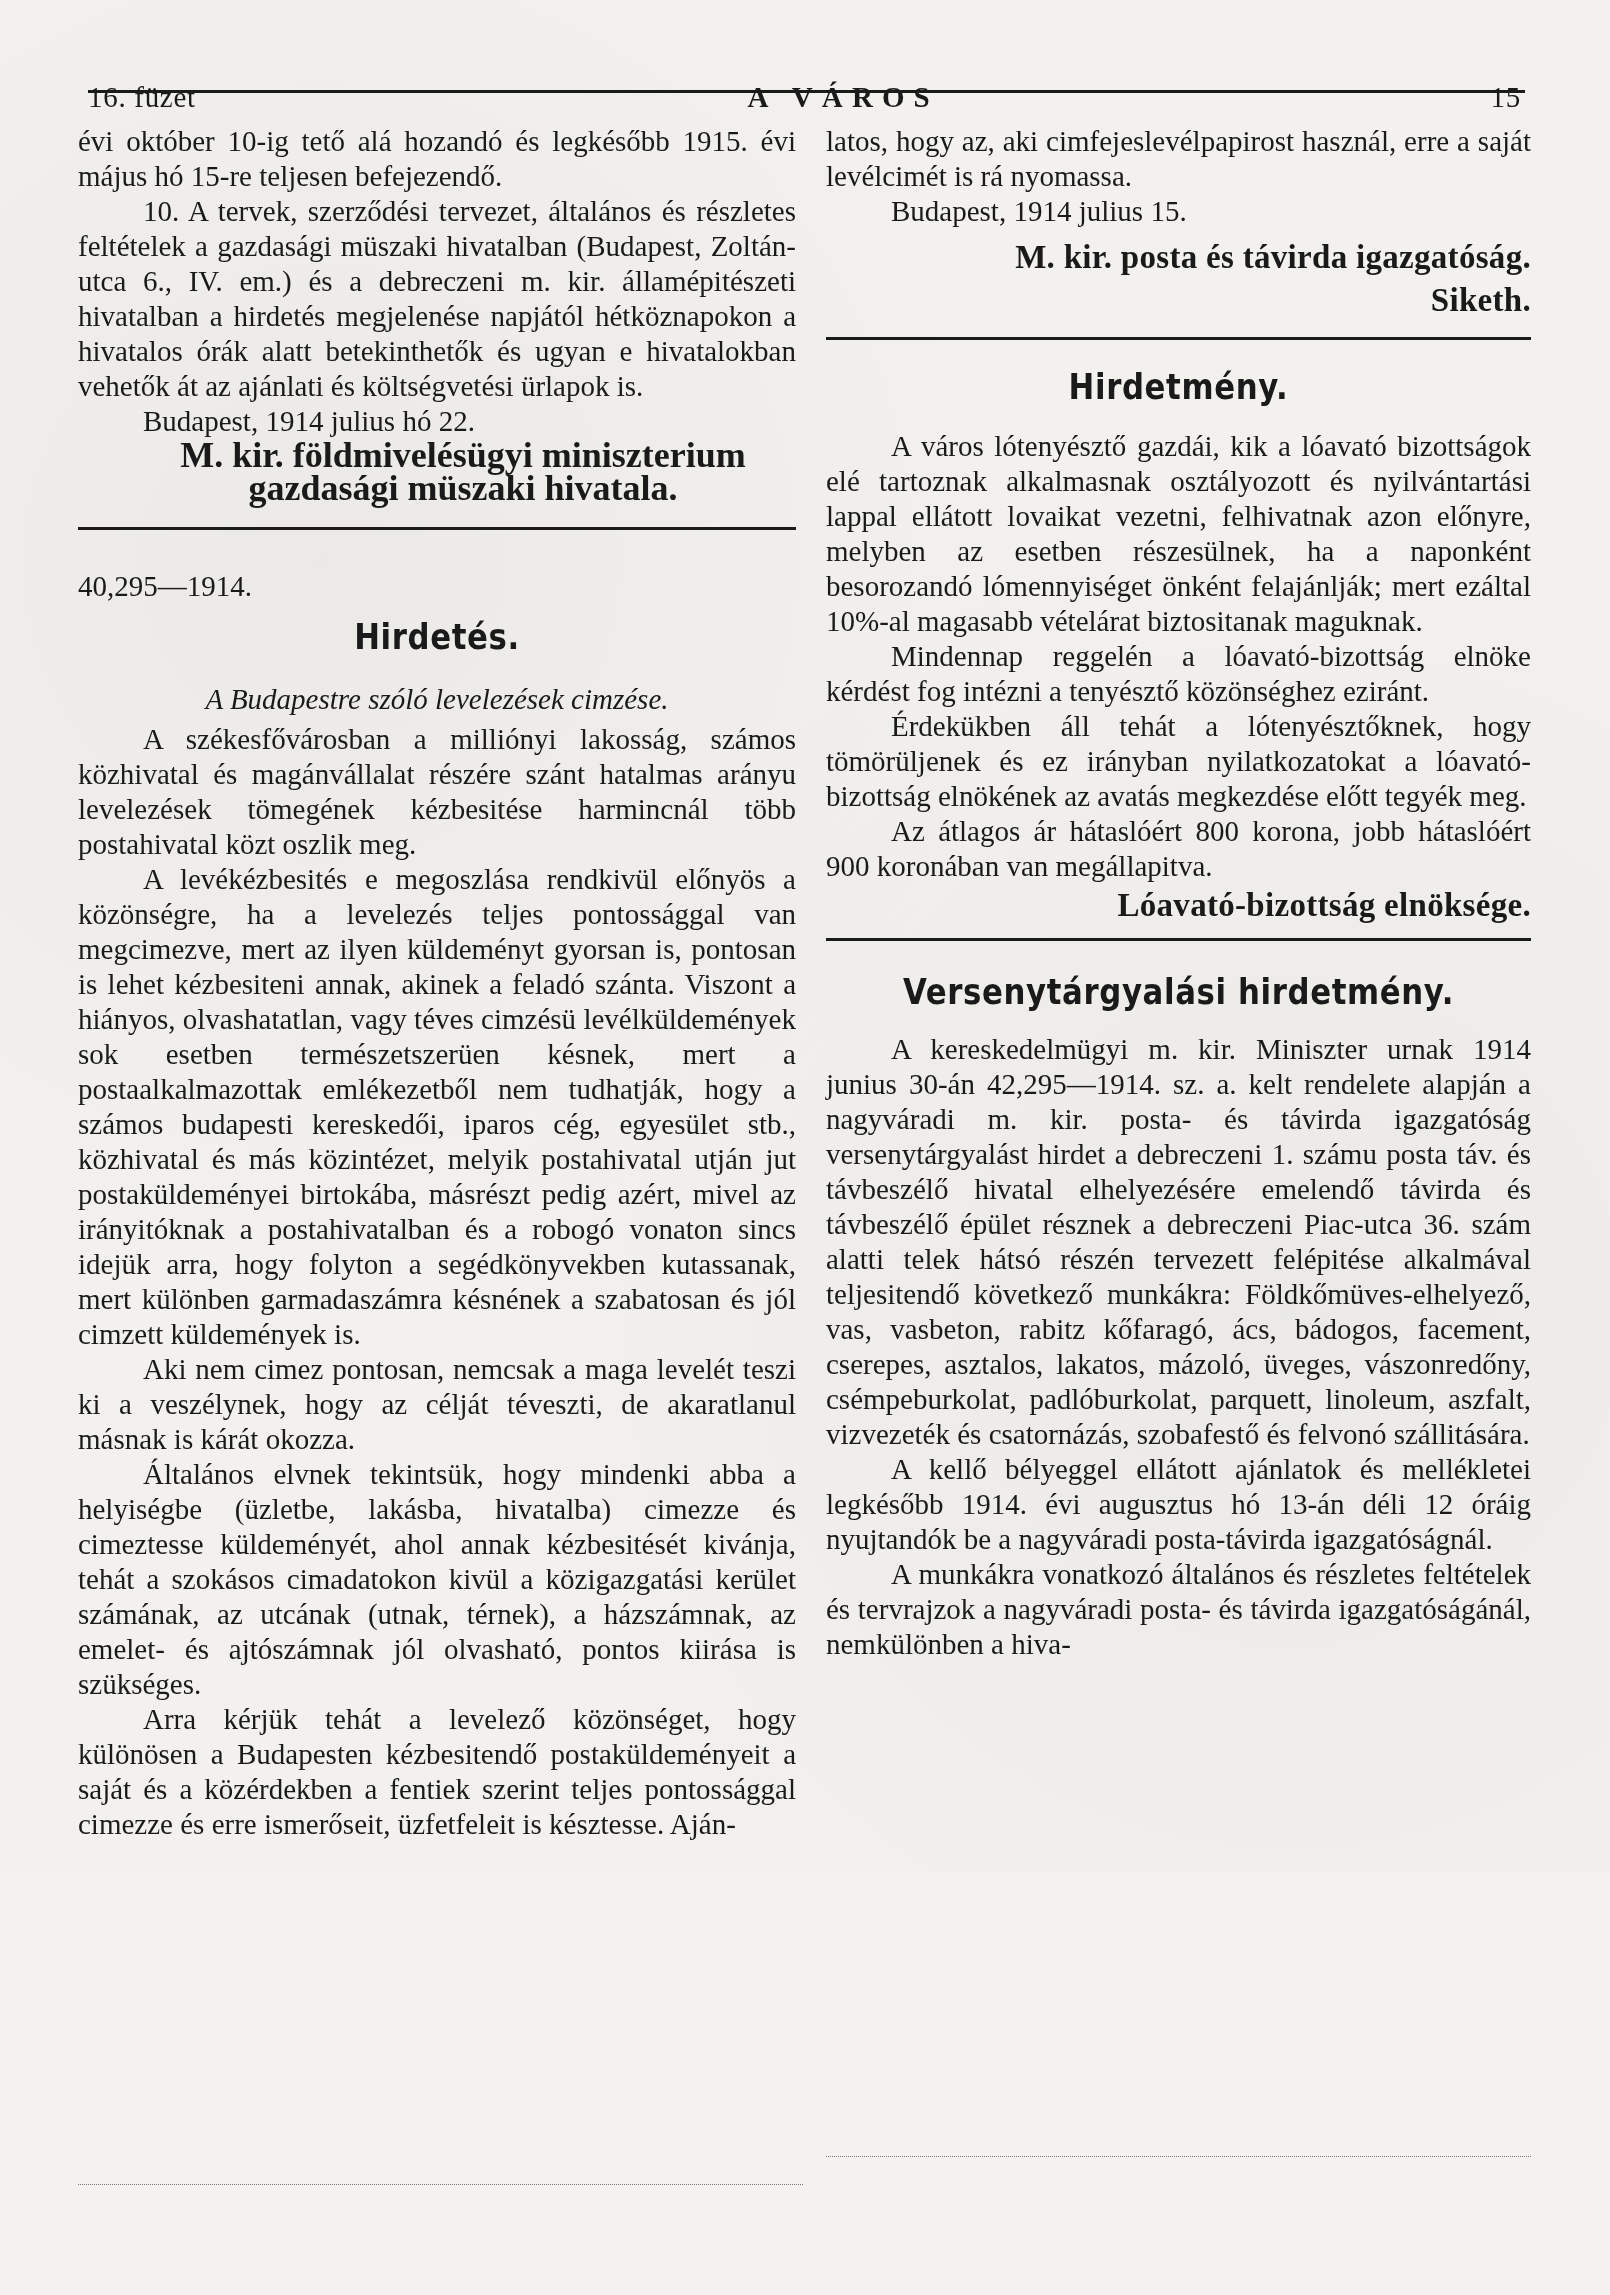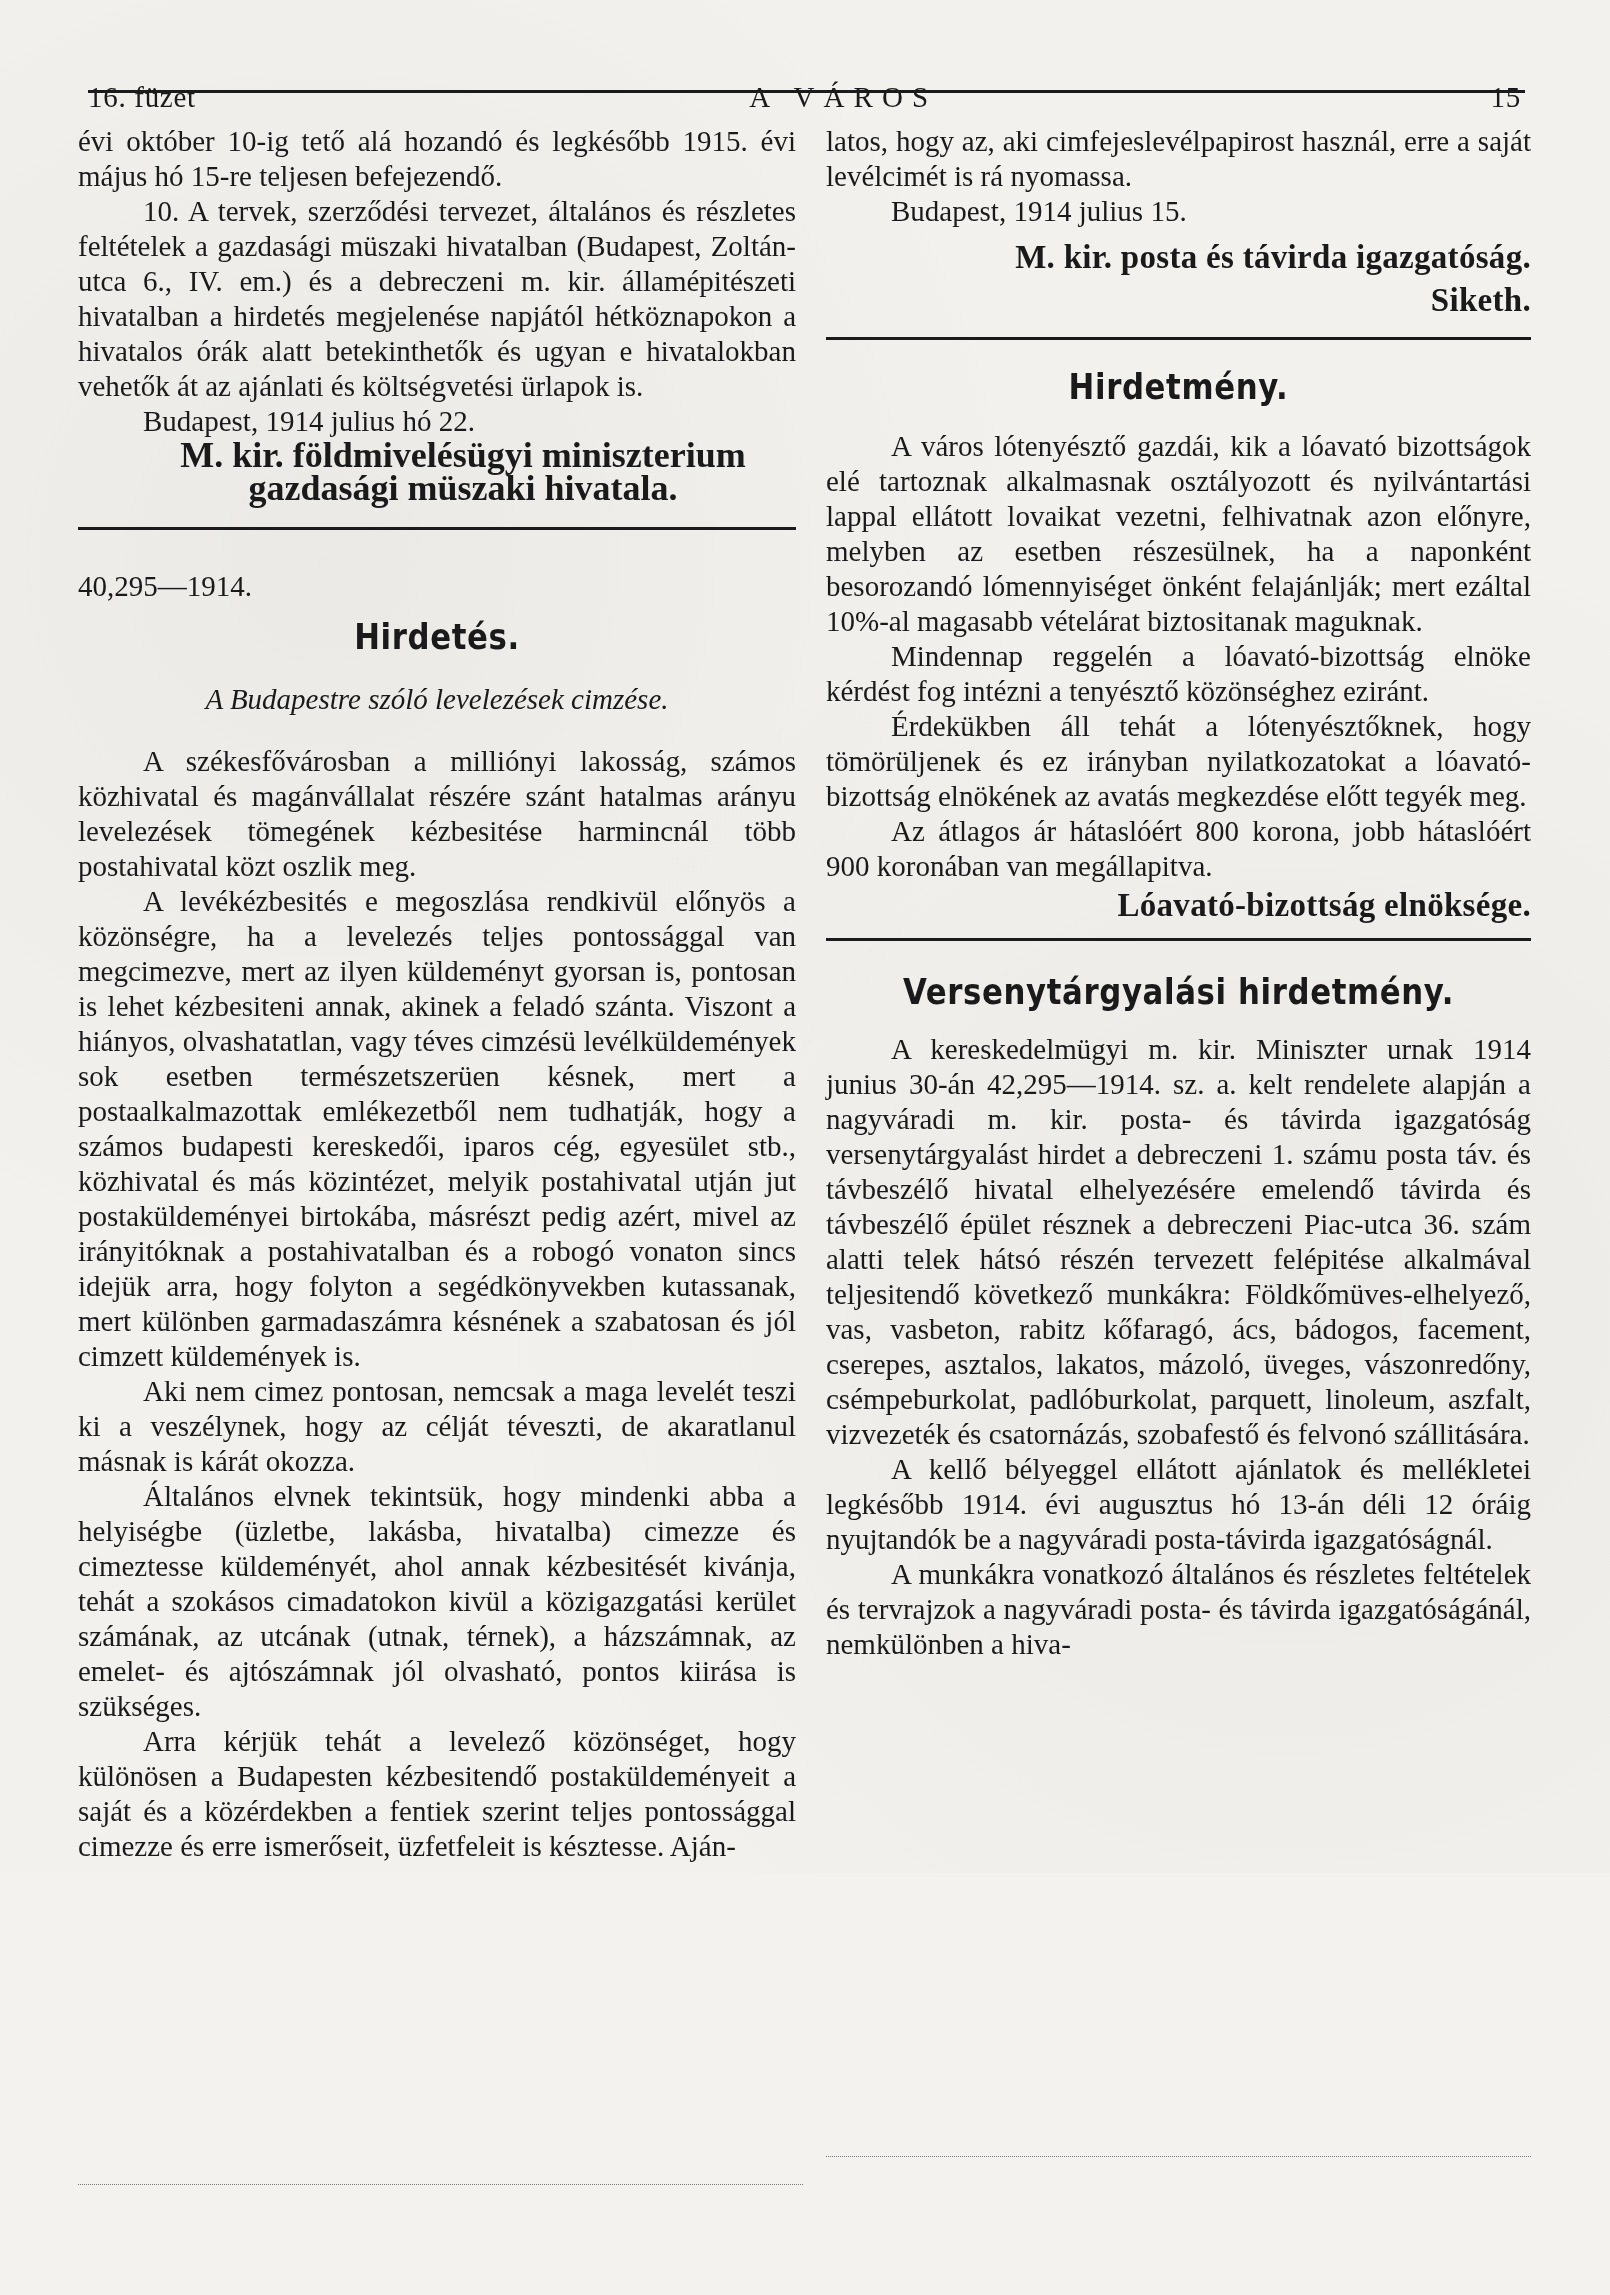--- a/index.html
+++ b/index.html
@@ -16,21 +16,21 @@
     background:
       radial-gradient(circle at 20% 30%, rgba(0,0,0,0.03) 0, transparent 40%),
       radial-gradient(circle at 80% 70%, rgba(0,0,0,0.03) 0, transparent 45%),
       #f2f1ed;
   }
   .running-head {
     position: absolute; left: 88px; top: 62px; width: 1433px; height: 52px;
     display: flex; justify-content: space-between; align-items: flex-end;
     font-size: 29px; letter-spacing: 0.7px;
   }
-  .running-head .center { letter-spacing: 9.1px; }
+  .running-head .center { letter-spacing: 9.1px; font-weight: bold; }
   .head-rule-line {
     position: absolute; left: 88px; top: 90px; width: 1437px; height: 3.3px; background: #1b1b1b;
   }
   .col {
     position: absolute; top: 124px; width: 718px;
     font-size: 29px; line-height: 35px;
     text-align: justify;
     hyphens: manual;
   }
   .col-left { left: 78px; }
@@ -74,21 +74,21 @@
     <p class="indent">10. A tervek, szerződési tervezet, általános és részletes feltételek a gazdasági müszaki hivatalban (Budapest, Zoltán-utca 6., IV. em.) és a debreczeni m. kir. államépitészeti hivatalban a hirdetés megjelenése napjától hétköznapokon a hivatalos órák alatt betekinthetők és ugyan e hivatalokban vehetők át az ajánlati és költségvetési ürlapok is.</p>
     <p class="indent" style="">Budapest, 1914 julius hó 22.</p>
     <div class="sig-center" style="padding-left:52px;">
       <div>M. kir. földmivelésügyi miniszterium</div>
       <div>gazdasági müszaki hivatala.</div>
     </div>
     <div class="rule-thick" style="margin-top:22px;margin-bottom:39px;"></div>
 
     <p class="refnum" style="margin-bottom:10px;">40,295—1914.</p>
     <div class="heading" style="margin-bottom:22px;">Hirdetés.</div>
-    <p class="subtitle" style="margin-bottom:27px;">A Budapestre szóló levelezések cimzése.</p>
+    <p class="subtitle" style="margin-bottom:5px;">A Budapestre szóló levelezések cimzése.</p>
 
     <p class="indent">A székesfővárosban a milliónyi lakosság, számos közhivatal és magánvállalat részére szánt hatalmas arányu levelezések tömegének kézbesitése harmincnál több postahivatal közt oszlik meg.</p>
     <p class="indent">A levékézbesités e megoszlása rendkivül előnyös a közönségre, ha a levelezés teljes pontossággal van megcimezve, mert az ilyen küldeményt gyorsan is, pontosan is lehet kézbesiteni annak, akinek a feladó szánta. Viszont a hiányos, olvashatatlan, vagy téves cimzésü levélküldemények sok esetben természetszerüen késnek, mert a postaalkalmazottak emlékezetből nem tudhatják, hogy a számos budapesti kereskedői, iparos cég, egyesület stb., közhivatal és más közintézet, melyik postahivatal utján jut postaküldeményei birtokába, másrészt pedig azért, mivel az irányitóknak a postahivatalban és a robogó vonaton sincs idejük arra, hogy folyton a segédkönyvekben kutassanak, mert különben garmadaszámra késnének a szabatosan és jól cimzett küldemények is.</p>
     <p class="indent">Aki nem cimez pontosan, nemcsak a maga levelét teszi ki a veszélynek, hogy az célját téveszti, de akaratlanul másnak is kárát okozza.</p>
     <p class="indent">Általános elvnek tekintsük, hogy mindenki abba a helyiségbe (üzletbe, lakásba, hivatalba) cimezze és cimeztesse küldeményét, ahol annak kézbesitését kivánja, tehát a szokásos cimadatokon kivül a közigazgatási kerület számának, az utcának (utnak, térnek), a házszámnak, az emelet- és ajtószámnak jól olvasható, pontos kiirása is szükséges.</p>
     <p class="indent">Arra kérjük tehát a levelező közönséget, hogy különösen a Budapesten kézbesitendő postaküldeményeit a saját és a közérdekben a fentiek szerint teljes pontossággal cimezze és erre ismerőseit, üzfetfeleit is késztesse. Aján-</p>
   </div>
 
   <div class="col col-right">
     <p>latos, hogy az, aki cimfejeslevélpapirost használ, erre a saját levélcimét is rá nyomassa.</p>

